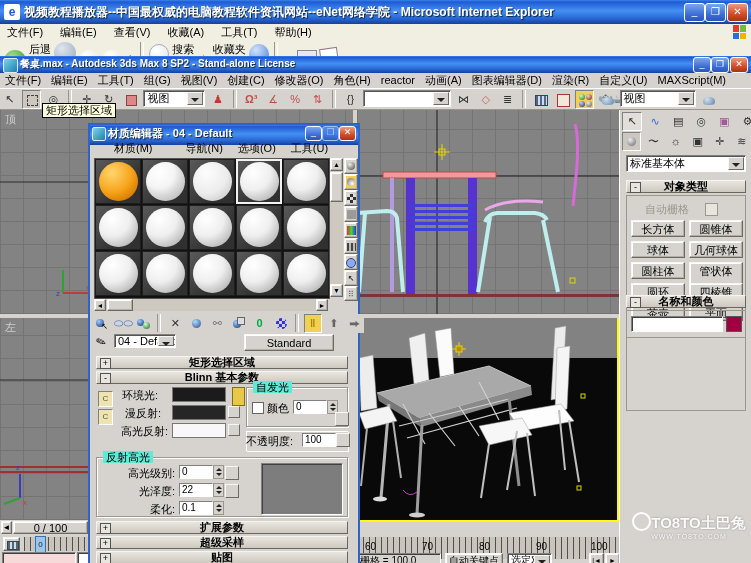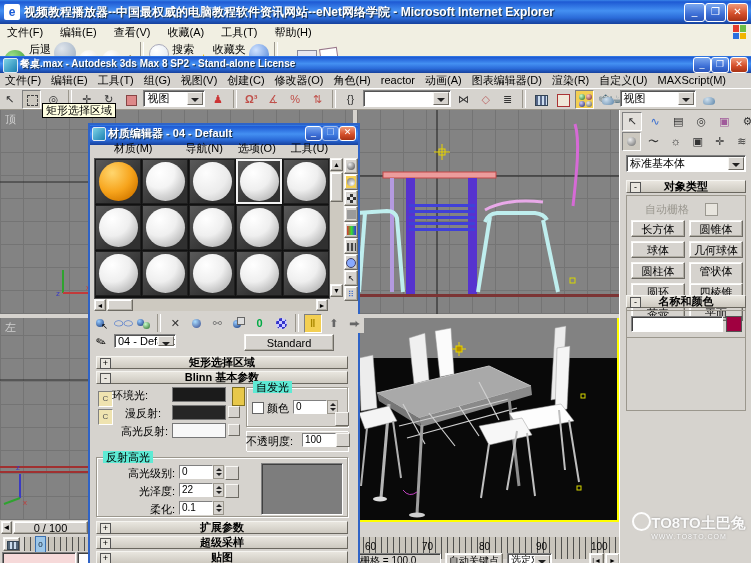--- a/index.html
+++ b/index.html
@@ -458,21 +458,21 @@
           </span></span>
       <span class="abs btn3d" style="left:152px;top:0;width:90px;height:17px;line-height:16px">Standard</span>
     </div>
 
     <div class="rollbar" style="top:231px"><span class="pm">+</span><span>矩形选择区域</span></div>
     <div class="rollbar" style="top:246px"><span class="pm">-</span><span>Blinn 基本参数</span></div>
 
     <div class="abs" style="left:6px;top:260px;width:252px;height:66px">
       <span class="lock2" style="left:2px;top:6px">C</span>
       <span class="lock2" style="left:2px;top:24px">C</span>
-      <span class="abs" style="left:16px;top:3px;width:56px;text-align:left">环境光:</span>
+      <span class="abs" style="left:16px;top:3px;width:56px;text-align:center">环境光:</span>
       <span class="abs" style="left:76px;top:2px;width:52px;height:13px;background:#1b1b1b;border:1px solid #777"></span>
       <span class="abs" style="left:9px;top:21px;width:56px;text-align:right">漫反射:</span>
       <span class="abs" style="left:76px;top:20px;width:52px;height:13px;background:#262626;border:1px solid #777"></span>
       <span class="sqbtn" style="left:132px;top:21px;width:10px;height:10px"></span>
       <span class="abs" style="left:136px;top:2px;width:11px;height:17px;background:#e8c84a;border:1px solid #806f1d"></span>
       <span class="abs" style="left:10px;top:39px;width:62px;text-align:right">高光反射:</span>
       <span class="abs" style="left:76px;top:38px;width:52px;height:13px;background:#f8f8f8;border:1px solid #777"></span>
       <span class="sqbtn" style="left:132px;top:39px;width:10px;height:10px"></span>
       <div class="grp" style="left:150px;top:2px;width:102px;height:40px">
         <span class="lg">自发光</span>

